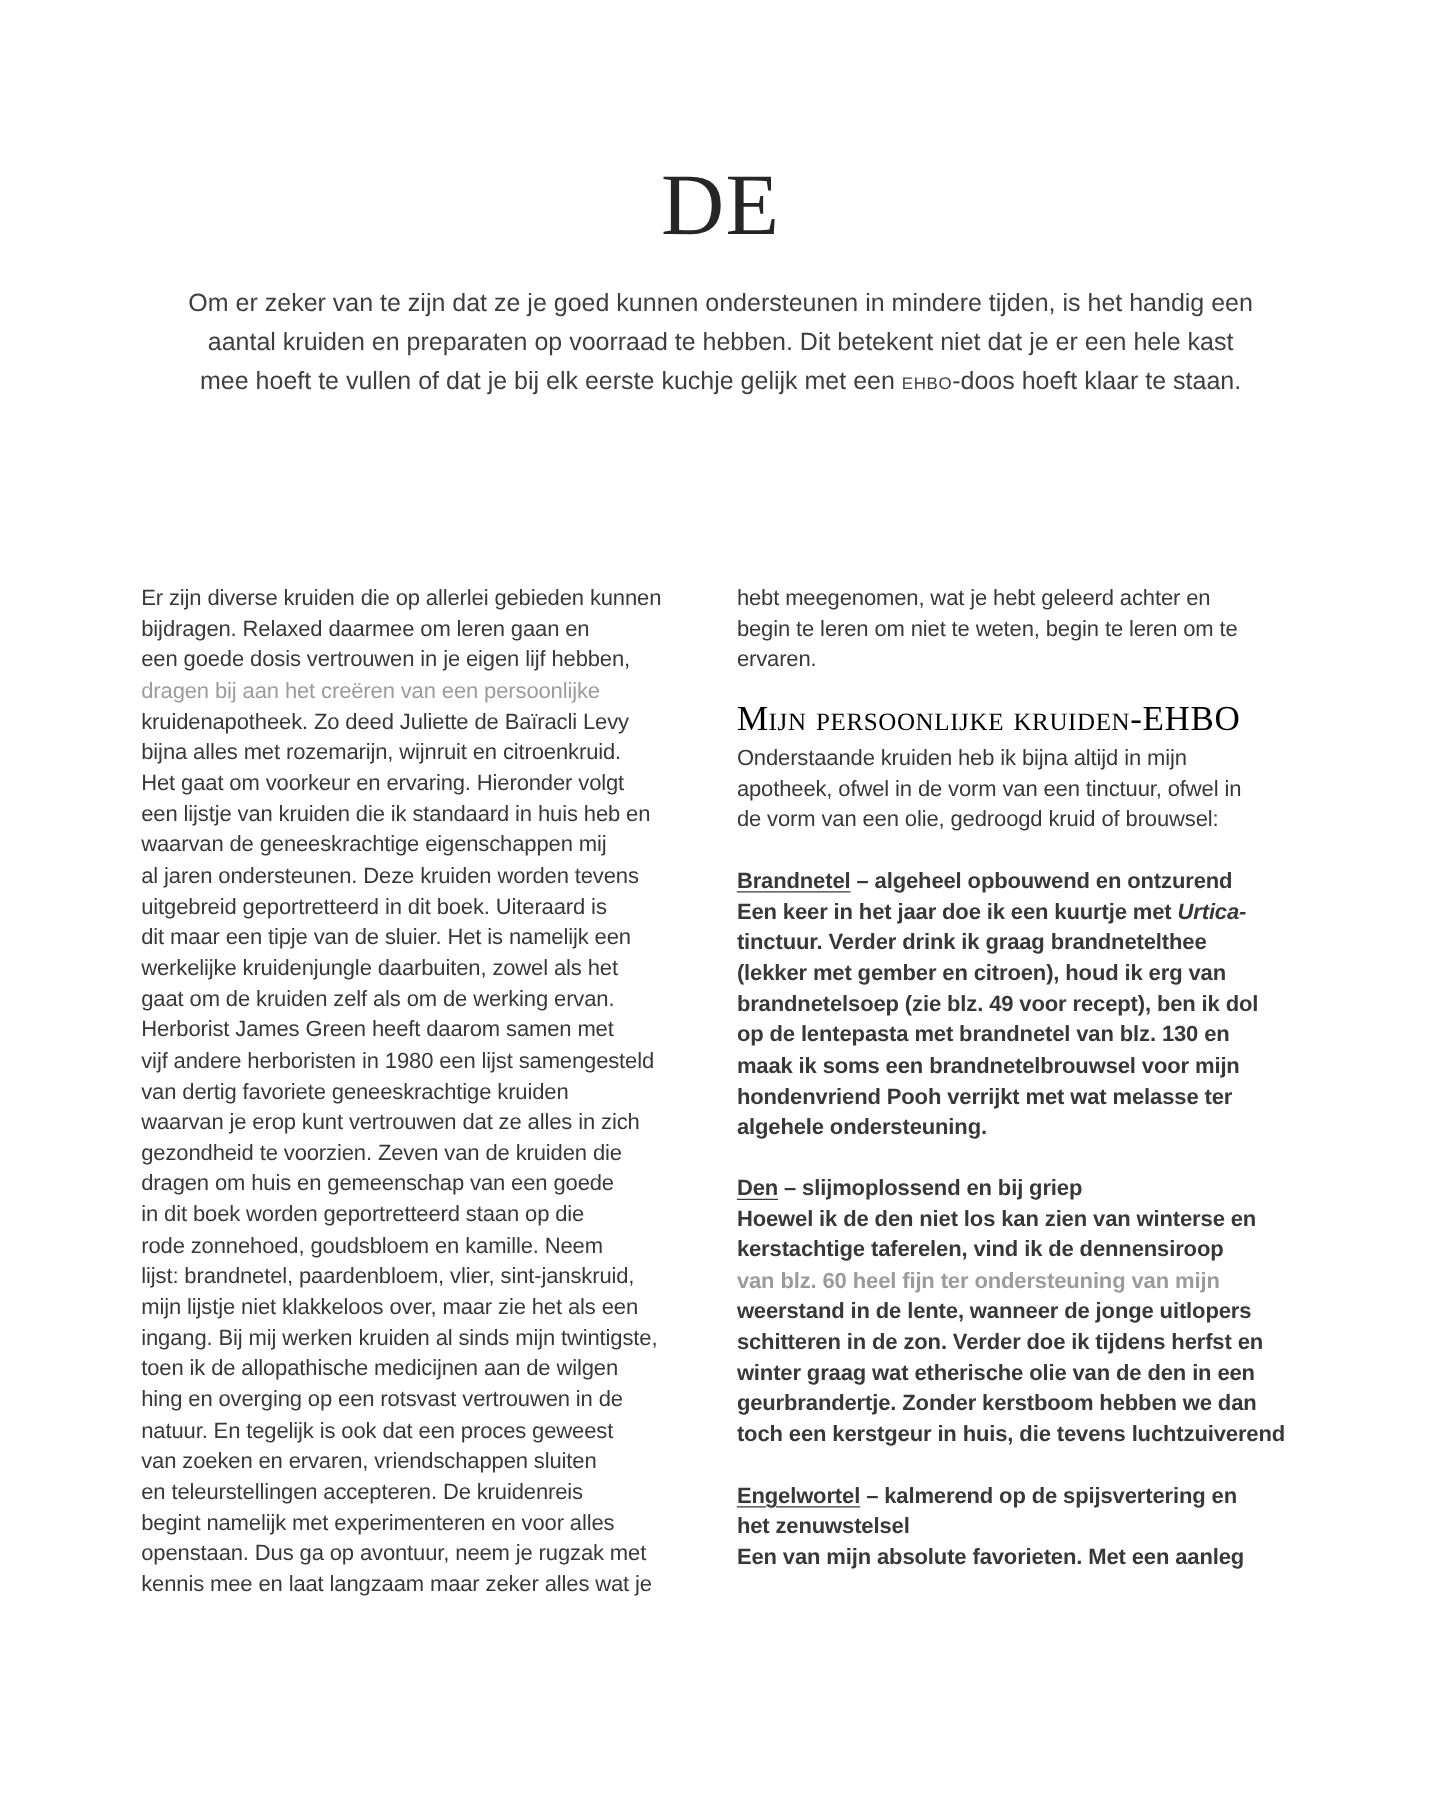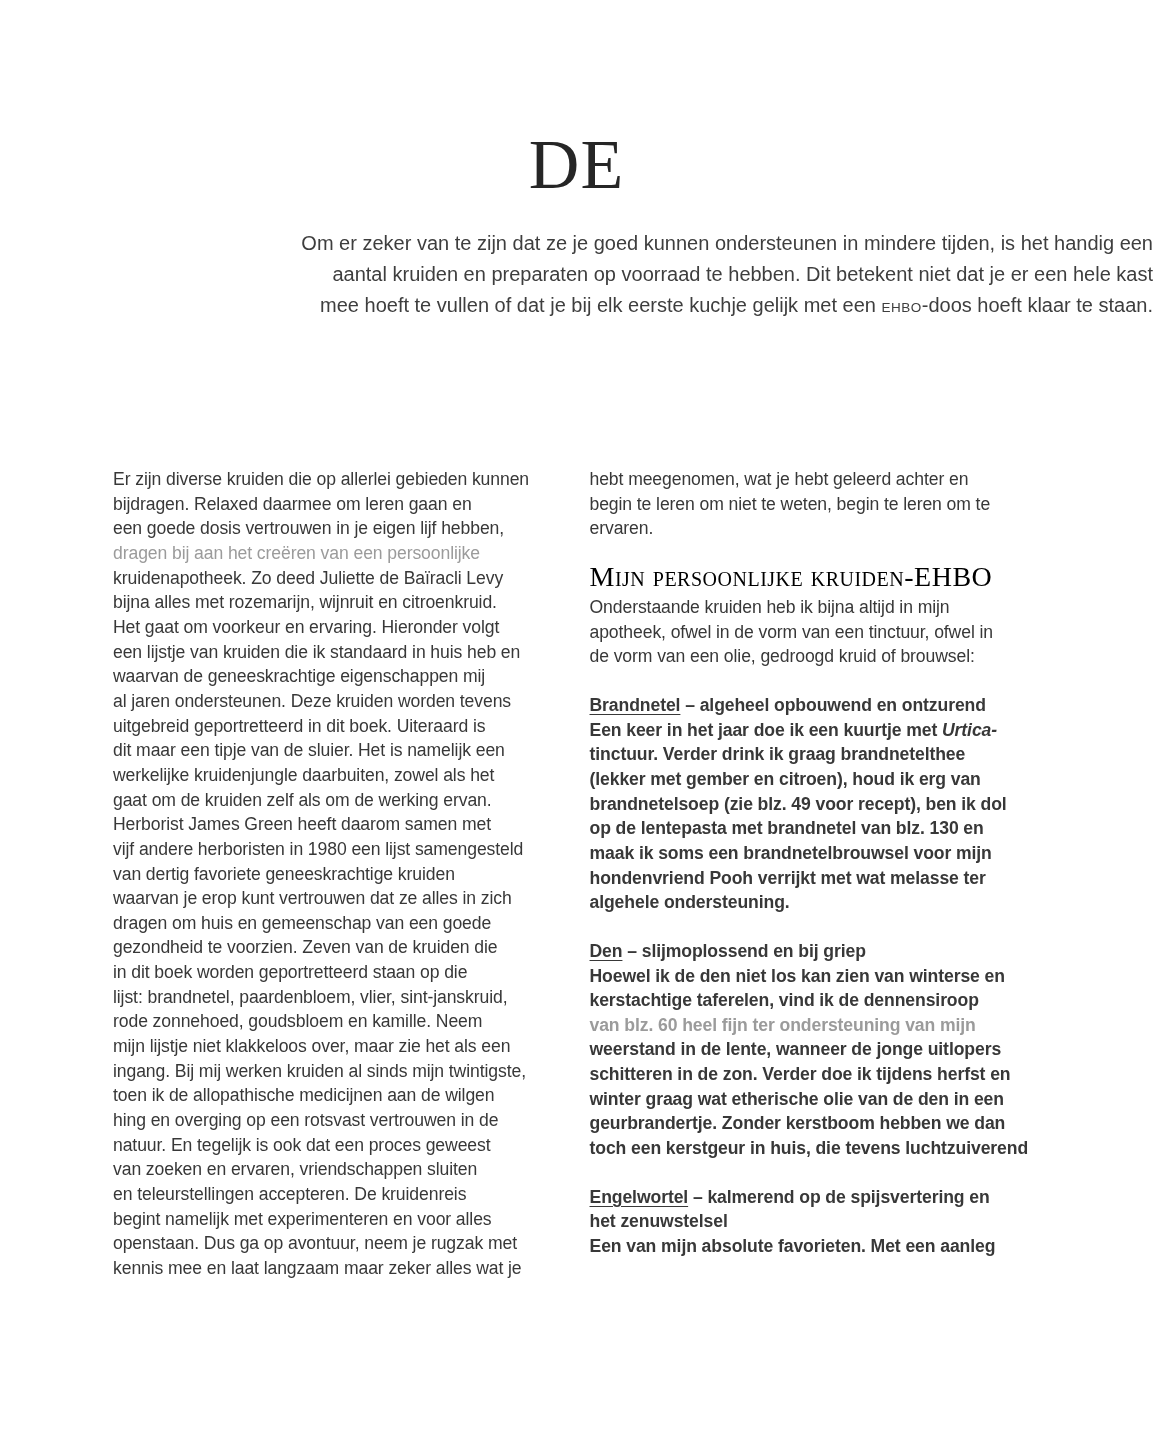--- a/index.html
+++ b/index.html
@@ -9,21 +9,21 @@
     overflow:hidden;
   }
   .title {
     margin:0; padding-top:128px; text-align:center;
     font-family:"Liberation Serif","DejaVu Serif",serif;
     font-weight:400; font-size:70px; line-height:74px; letter-spacing:1px;
     color:#262626;
   }
   .title-line { display:block; }
   .intro {
-    margin-top:26px; text-align:right;
+    margin-top:26px; text-align:center;
     font-size:20px; line-height:31px; color:#3e3e3e;
   }
   .sc { font-size:13.5px; letter-spacing:0.5px; }
   .columns { display:flex; gap:26px; margin:96px 113px 0 113px; }
   .col { flex:1; min-width:0;margin-top:48px; }
   .bodyline { font-size:17.6px; line-height:24.65px; white-space:nowrap; letter-spacing:-0.1px; }
   .light { color:#9b9b9b; }
   .col-heading {
     font-family:"Liberation Serif","DejaVu Serif",serif;
     font-variant:small-caps; font-weight:400;
@@ -67,25 +67,25 @@
           <div class="bodyline">waarvan de geneeskrachtige eigenschappen mij</div>
           <div class="bodyline">al jaren ondersteunen. Deze kruiden worden tevens</div>
           <div class="bodyline">uitgebreid geportretteerd in dit boek. Uiteraard is</div>
           <div class="bodyline">dit maar een tipje van de sluier. Het is namelijk een</div>
           <div class="bodyline">werkelijke kruidenjungle daarbuiten, zowel als het</div>
           <div class="bodyline">gaat om de kruiden zelf als om de werking ervan.</div>
           <div class="bodyline">Herborist James Green heeft daarom samen met</div>
           <div class="bodyline">vijf andere herboristen in 1980 een lijst samengesteld</div>
           <div class="bodyline">van dertig favoriete geneeskrachtige kruiden</div>
           <div class="bodyline">waarvan je erop kunt vertrouwen dat ze alles in zich</div>
+          <div class="bodyline">gezondheid te voorzien. Zeven van de kruiden die</div>
           <div class="bodyline">dragen om huis en gemeenschap van een goede</div>
-          <div class="bodyline">gezondheid te voorzien. Zeven van de kruiden die</div>
           <div class="bodyline">in dit boek worden geportretteerd staan op die</div>
+          <div class="bodyline">rode zonnehoed, goudsbloem en kamille. Neem</div>
           <div class="bodyline">lijst: brandnetel, paardenbloem, vlier, sint-janskruid,</div>
-          <div class="bodyline">rode zonnehoed, goudsbloem en kamille. Neem</div>
           <div class="bodyline">mijn lijstje niet klakkeloos over, maar zie het als een</div>
           <div class="bodyline">ingang. Bij mij werken kruiden al sinds mijn twintigste,</div>
           <div class="bodyline">toen ik de allopathische medicijnen aan de wilgen</div>
           <div class="bodyline">hing en overging op een rotsvast vertrouwen in de</div>
           <div class="bodyline">natuur. En tegelijk is ook dat een proces geweest</div>
           <div class="bodyline">van zoeken en ervaren, vriendschappen sluiten</div>
           <div class="bodyline">en teleurstellingen accepteren. De kruidenreis</div>
           <div class="bodyline">begint namelijk met experimenteren en voor alles</div>
           <div class="bodyline">openstaan. Dus ga op avontuur, neem je rugzak met</div>
           <div class="bodyline">kennis mee en laat langzaam maar zeker alles wat je</div>

